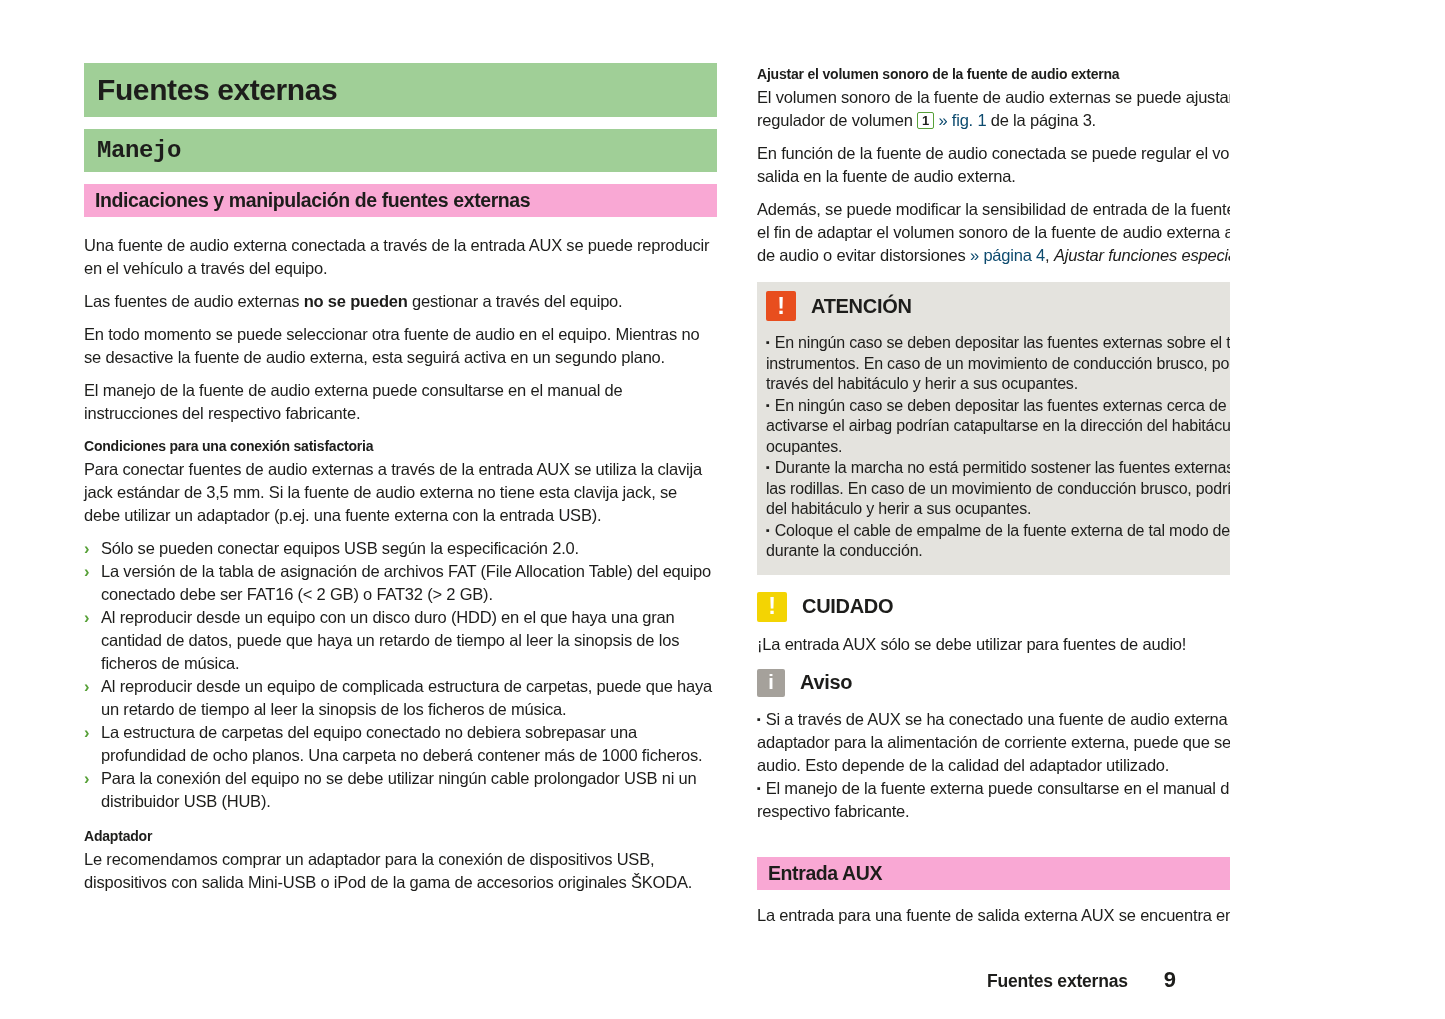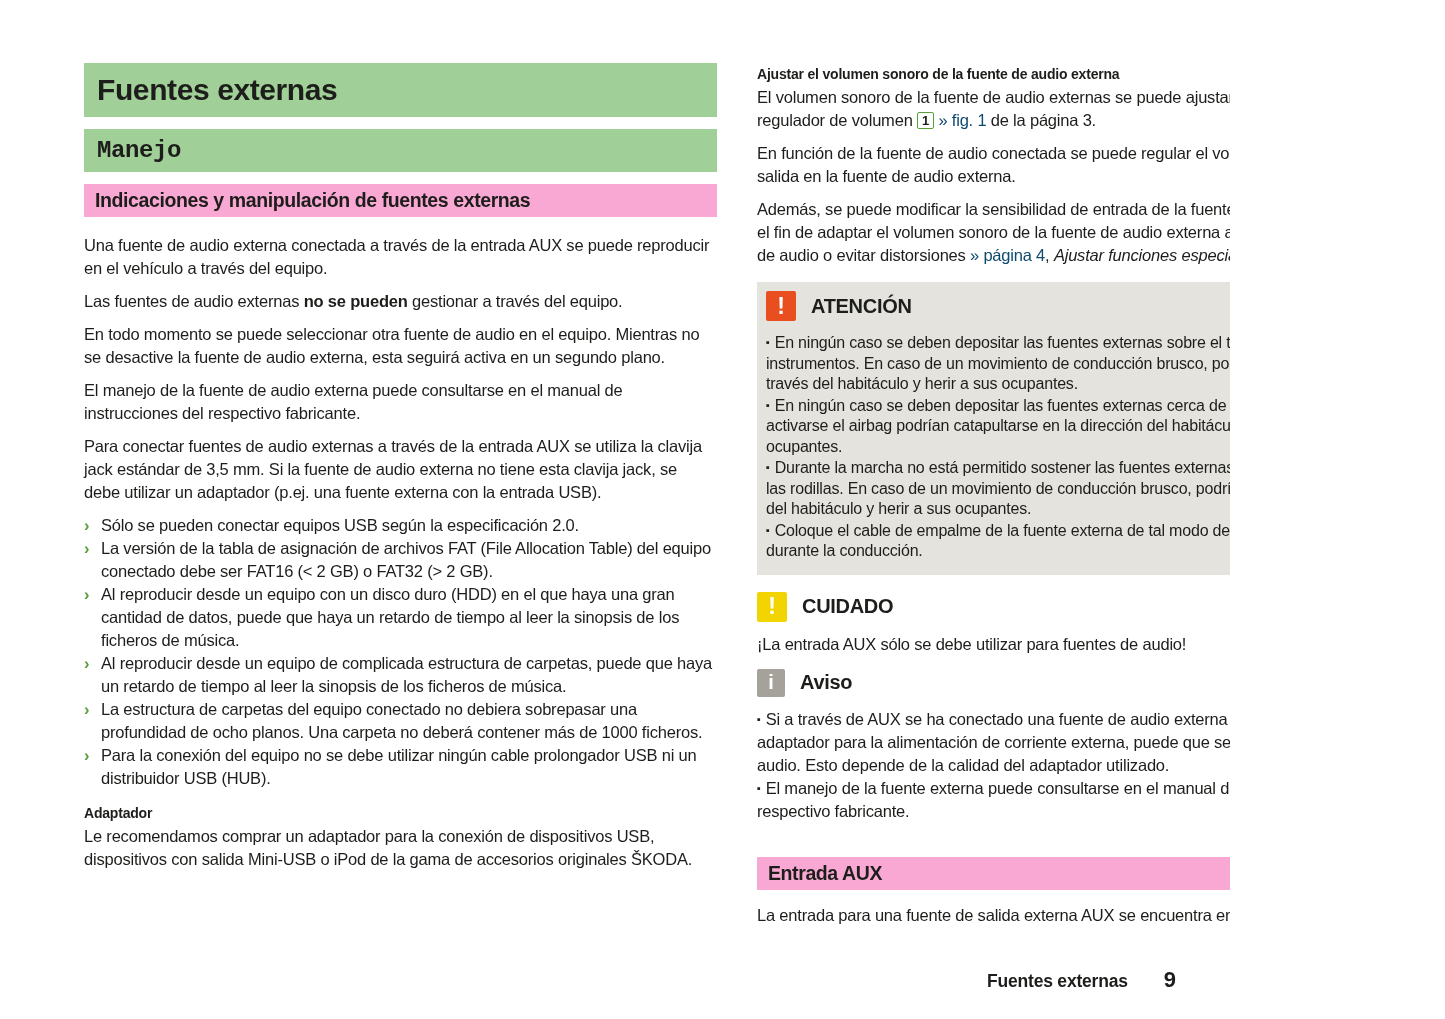--- a/index.html
+++ b/index.html
@@ -76,20 +76,21 @@
       <span>Indicaciones y manipulación de fuentes externas</span>
     </div>
 
     <p class="body">Una fuente de audio externa conectada a través de la entrada AUX se puede reproducir en el vehículo a través del equipo.</p>
 
     <p class="body"><span>Las fuentes de audio externas </span><b>no se pueden</b><span> gestionar a través del equipo.</span></p>
 
     <p class="body">En todo momento se puede seleccionar otra fuente de audio en el equipo. Mientras no se desactive la fuente de audio externa, esta seguirá activa en un segundo plano.</p>
     <p class="body">El manejo de la fuente de audio externa puede consultarse en el manual de instrucciones del respectivo fabricante.</p>
 
+    <p class="subhead">Condiciones para una conexión satisfactoria</p>
     <p class="body">Para conectar fuentes de audio externas a través de la entrada AUX se utiliza la clavija jack estándar de 3,5 mm. Si la fuente de audio externa no tiene esta clavija jack, se debe utilizar un adaptador (p.ej. una fuente externa con la entrada USB).</p>
 
     <ul class="arrow-list">
       <li><span class="arrow-glyph">›</span><span>Sólo se pueden conectar equipos USB según la especificación 2.0.</span></li>
       <li><span class="arrow-glyph">›</span><span>La versión de la tabla de asignación de archivos FAT (File Allocation Table) del equipo conectado debe ser FAT16 (&lt; 2 GB) o FAT32 (&gt; 2 GB).</span></li>
       <li><span class="arrow-glyph">›</span><span>Al reproducir desde un equipo con un disco duro (HDD) en el que haya una gran cantidad de datos, puede que haya un retardo de tiempo al leer la sinopsis de los ficheros de música.</span></li>
       <li><span class="arrow-glyph">›</span><span>Al reproducir desde un equipo de complicada estructura de carpetas, puede que haya un retardo de tiempo al leer la sinopsis de los ficheros de música.</span></li>
       <li><span class="arrow-glyph">›</span><span>La estructura de carpetas del equipo conectado no debiera sobrepasar una profundidad de ocho planos. Una carpeta no deberá contener más de 1000 ficheros.</span></li>
       <li><span class="arrow-glyph">›</span><span>Para la conexión del equipo no se debe utilizar ningún cable prolongador USB ni un distribuidor USB (HUB).</span></li>
     </ul>

